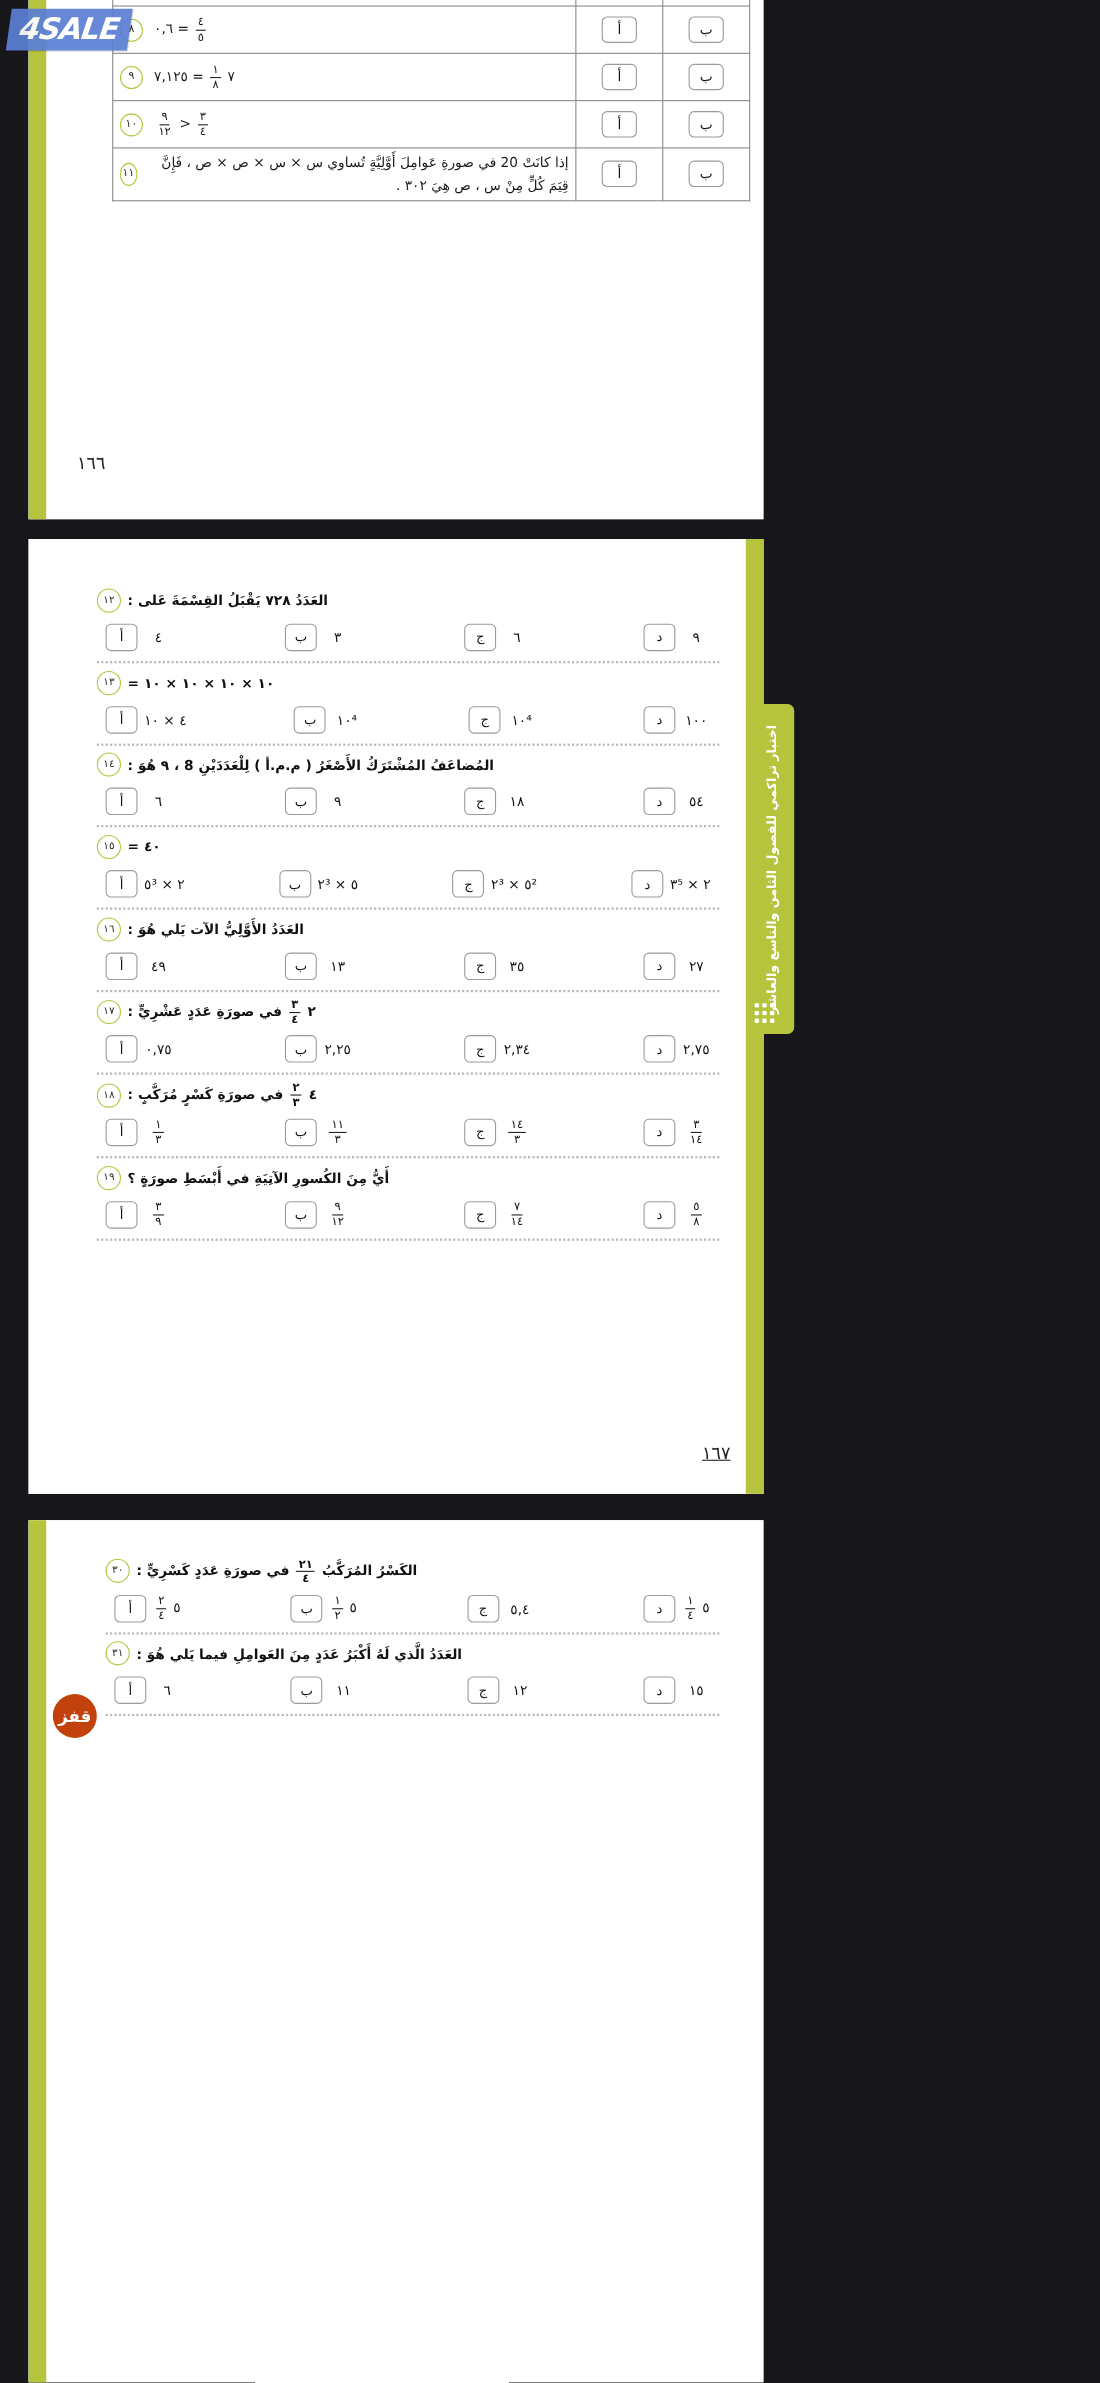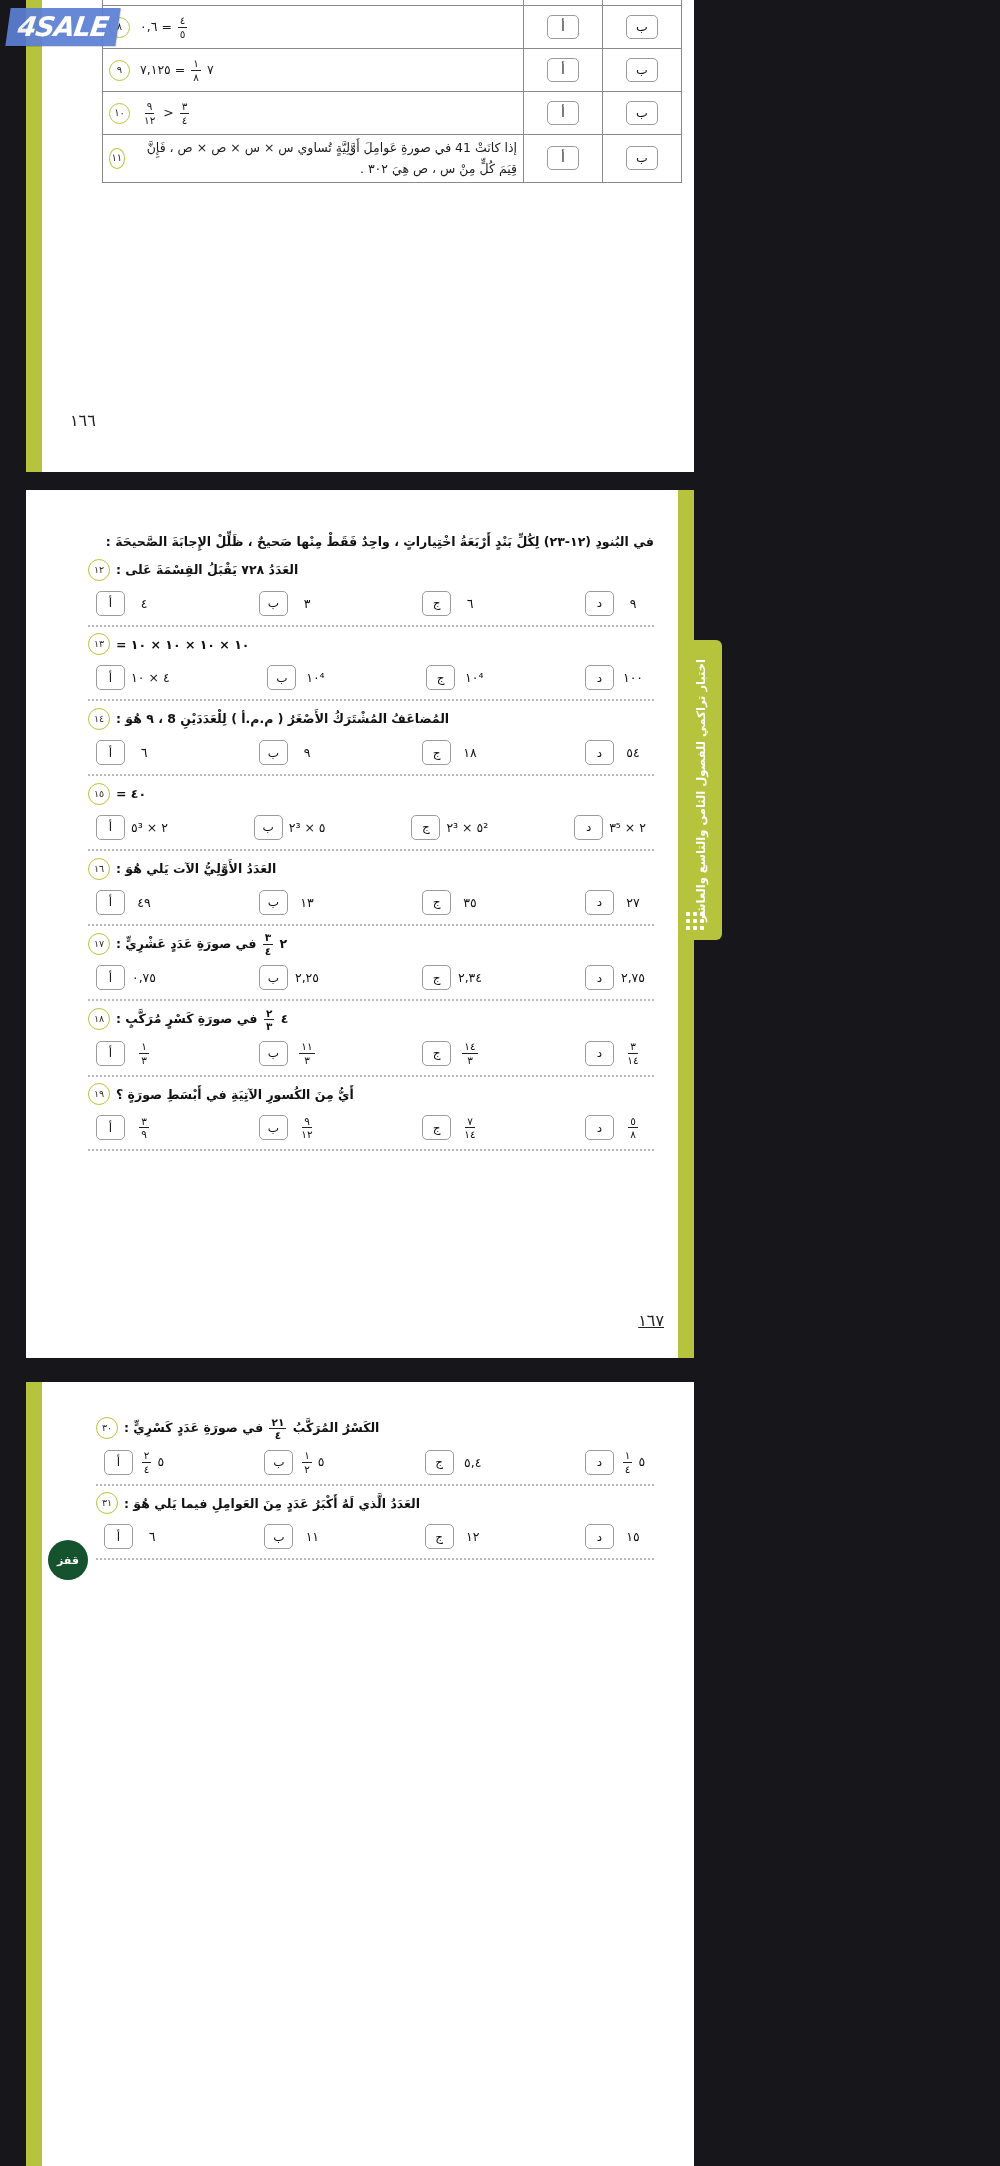--- a/index.html
+++ b/index.html
@@ -47,23 +47,23 @@
   .tab-dots{
     position:absolute; left:4px; bottom:10px;
     display:grid;grid-template-columns:repeat(3,4px);gap:3px;
   }
   .tab-dots i{display:block;width:4px;height:4px;background:#fff;border-radius:1px;}
 
   
   .corner-logo{
     position:absolute;
     width:40px;height:40px;border-radius:50%;
-    background:#14532d;color:#fff;
+    background:#c2410c;color:#fff;
     display:flex;align-items:center;justify-content:center;
-    font-size:11px;font-weight:bold;
+    font-size:15px;font-weight:bold;
   }
 
   
   .watermark{
     position:absolute;
     background:#5b7fd4;
     color:#ffffff;
     font-style:italic;
     font-weight:bold;
     font-size:27px;
@@ -214,21 +214,21 @@
                     </span></span>
       <span class="qnum-badge">١٠</span>
     </div>
               </td>
             </tr>
             <tr>
               <td class="col-b"><span class="opt-box">ب</span></td>
               <td class="col-a"><span class="opt-box">أ</span></td>
               <td class="col-stmt">
                 <div class="stmt-row">
-      <span class="stmt-text">إذا كانَتْ 41 في صورةِ عَوامِلَ أَوَّلِيَّةٍ تُساوي س × س × ص × ص ، فَإِنَّ قِيَمَ كُلٍّ مِنْ س ، ص هِيَ ٣٠٢ .</span>
+      <span class="stmt-text">إذا كانَتْ 20 في صورةِ عَوامِلَ أَوَّلِيَّةٍ تُساوي س × س × ص × ص ، فَإِنَّ قِيَمَ كُلٍّ مِنْ س ، ص هِيَ ٣٠٢ .</span>
       <span class="qnum-badge">١١</span>
     </div>
               </td>
             </tr>
           </tbody>
       </table>
 
       <div class="page-number" style="right:auto; left:44px; bottom:42px;">١٦٦</div>
     </div>
   </div>
@@ -246,21 +246,20 @@
             <i></i>
             <i></i>
             <i></i>
             <i></i>
             <i></i>
             <i></i>
         </span>
       </div>
 
       <div style="position:absolute; right:40px; left:62px; top:40px;">
-        <div class="instruction">في البُنودِ (١٢-٢٣) لِكُلِّ بَنْدٍ أَرْبَعَةُ اخْتِياراتٍ ، واحِدٌ فَقَطْ مِنْها صَحيحٌ ، ظَلِّلْ الإِجابَةَ الصَّحيحَةَ :</div>
         <div id="q167">
             <div class="q-block">
               <div class="q-stem">
                 <span>العَدَدُ  ٧٢٨   يَقْبَلُ القِسْمَةَ عَلى :</span>
                       <span class="q-badge">١٢</span>
               </div>
               <div class="choices">
                 <div class="choice">
                   <span class="val">٩</span>
                       <span class="letter">د</span>

